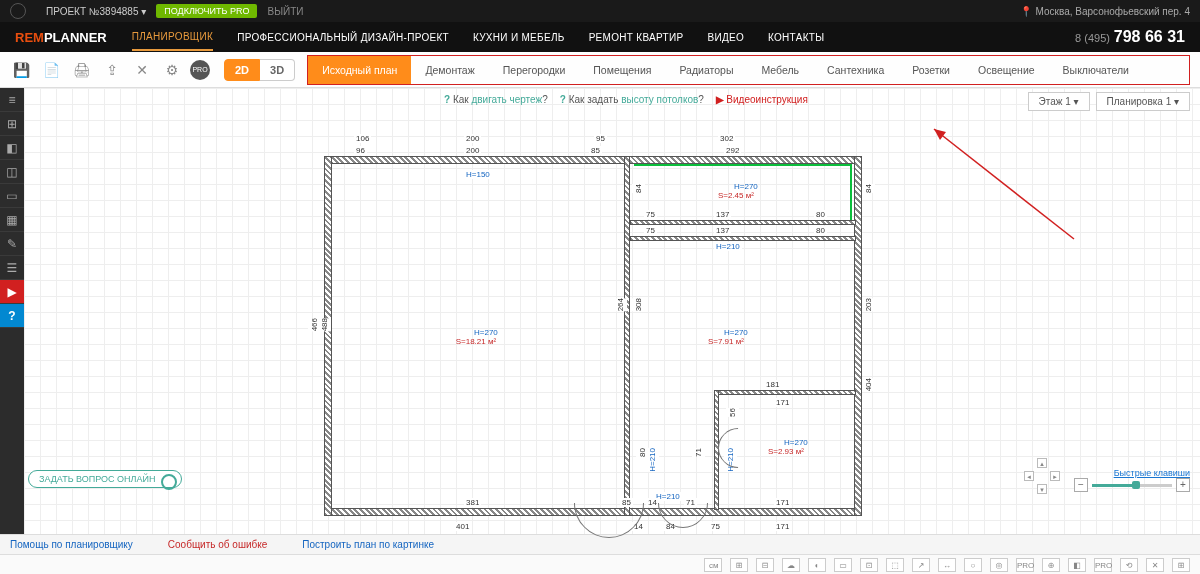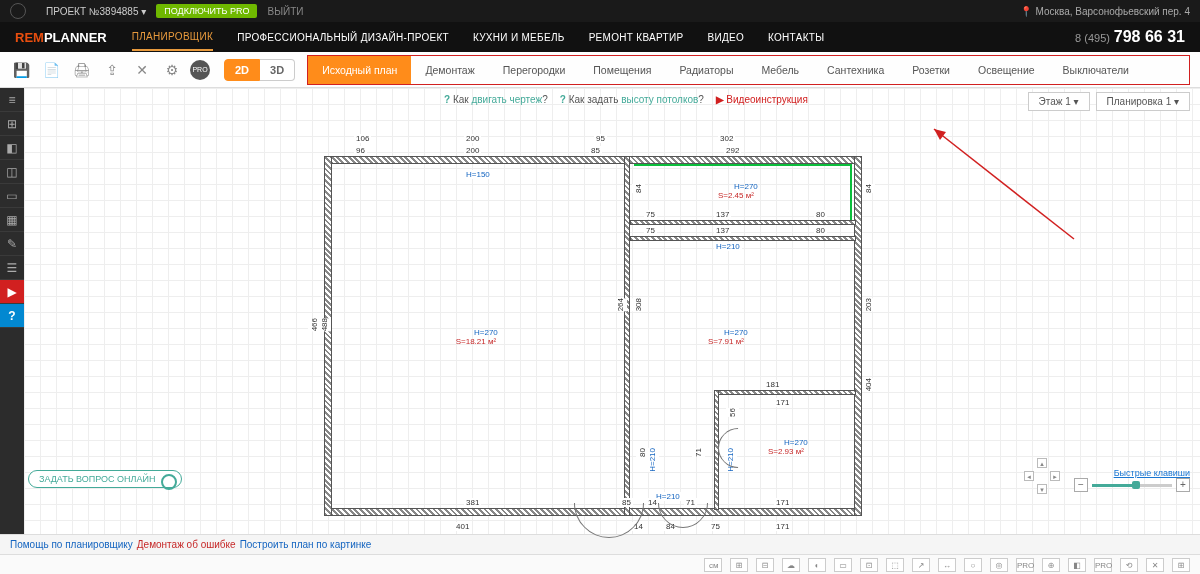--- a/index.html
+++ b/index.html
@@ -56,21 +56,21 @@
 .green-line { position: absolute; background: #0bbf3c; height: 2px; }
 .ask-online { position: absolute; bottom: 46px; left: 4px; background: #fff; border: 1px solid #4a9; border-radius: 12px; padding: 3px 26px 3px 10px; font-size: 9px; color: #4a9; cursor: pointer; z-index: 10; }
 .ask-online::after { content: ''; position: absolute; right: 4px; top: 3px; width: 12px; height: 12px; border: 2px solid #4a9; border-radius: 50%; }
 .hotkeys { position: absolute; bottom: 56px; right: 10px; font-size: 9px; color: #1976d2; text-decoration: underline; cursor: pointer; z-index: 10; }
 .zoom-ctrl { position: absolute; bottom: 42px; right: 10px; display: flex; align-items: center; gap: 4px; z-index: 10; }
 .zoom-ctrl .zbtn { width: 14px; height: 14px; border: 1px solid #aaa; background: #fff; font-size: 10px; text-align: center; line-height: 12px; cursor: pointer; color: #666; }
 .zoom-ctrl .zslider { width: 80px; height: 3px; background: linear-gradient(90deg, #4a9 50%, #ccc 50%); position: relative; }
 .zoom-ctrl .zslider::after { content: ''; position: absolute; left: 50%; top: -3px; width: 8px; height: 8px; background: #4a9; border-radius: 2px; }
 .nav-arrows { position: absolute; bottom: 40px; right: 140px; width: 36px; height: 36px; z-index: 10; }
 .nav-arrows .na { position: absolute; width: 10px; height: 10px; border: 1px solid #bbb; background: #fff; font-size: 7px; text-align: center; line-height: 9px; color: #888; cursor: pointer; }
-.footer { position: absolute; bottom: 20px; left: 0; right: 0; height: 20px; background: #f5f5f5; border-top: 1px solid #ddd; display: flex; align-items: center; padding: 0 10px; font-size: 10px; gap: 4px; }
+.footer { position: absolute; bottom: 20px; left: 0; right: 0; height: 20px; background: #f5f5f5; border-top: 1px solid #ddd; display: flex; align-items: center; padding: 0 10px; font-size: 10px; gap: 35px; }
 .footer .fl { cursor: pointer; }
 .footer .fl.r { color: #c62828; }
 .footer .fl.b { color: #1565c0; }
 .bottombar { position: absolute; bottom: 0; left: 0; right: 0; height: 20px; background: #fafafa; border-top: 1px solid #ddd; display: flex; align-items: center; justify-content: flex-end; padding: 0 10px; gap: 8px; }
 .bottombar .bb-item { width: 18px; height: 14px; border: 1px solid #ccc; background: #fff; cursor: pointer; font-size: 8px; text-align: center; line-height: 13px; color: #888; }
 .bb-pro { background: #5cb800; color: #fff; font-size: 6px; width: 16px; border: none; }
 .bb-unit { border: none; font-size: 9px; color: #888; width: auto; padding: 0 4px; }
 </style>
 </head>
 <body>
@@ -256,21 +256,21 @@
       <span class="na" style="top:0;left:13px">▴</span>
       <span class="na" style="top:13px;left:0">◂</span>
       <span class="na" style="top:13px;left:26px">▸</span>
       <span class="na" style="top:26px;left:13px">▾</span>
     </div>
   </div>
 </div>
 
 <div class="footer">
   <span class="fl b">Помощь по планировщику</span>
-  <span class="fl r">Демонтаж об ошибке</span>
+  <span class="fl r">Сообщить об ошибке</span>
   <span class="fl b">Построить план по картинке</span>
 </div>
 
 <div class="bottombar">
   <span class="bb-item bb-unit">см</span>
   <span class="bb-item">⊞</span>
   <span class="bb-item">⊟</span>
   <span class="bb-item">☁</span>
   <span class="bb-item">◐</span>
   <span class="bb-item">▭</span>

